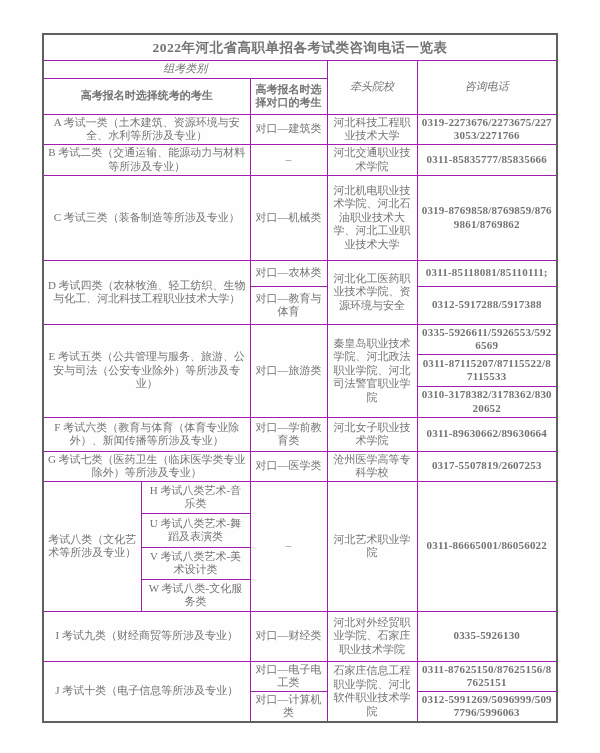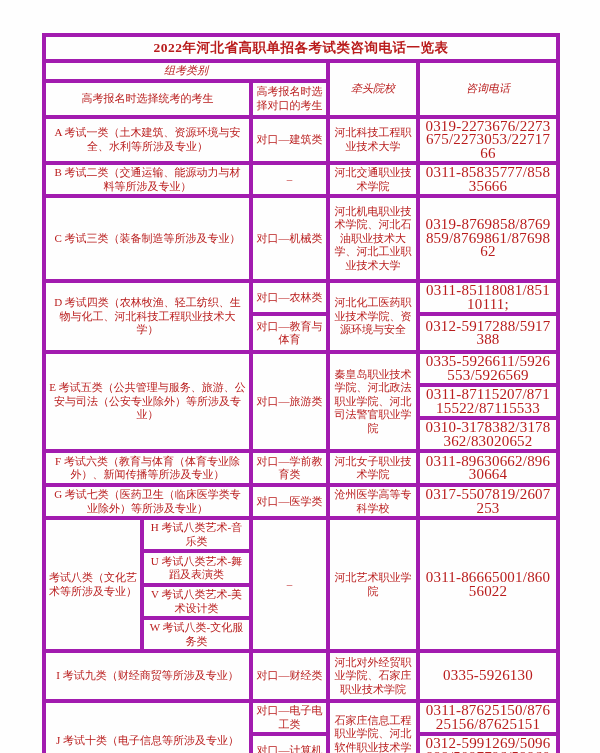--- a/index.html
+++ b/index.html
@@ -10,35 +10,35 @@
     color:#3c3c3c;
     -webkit-font-smoothing:antialiased;
   }
   .sheet{position:relative;width:600px;height:753px;background:#fefefe;}
   table.doc{
     position:absolute;left:42px;top:33px;width:514px;
     border-collapse:collapse;table-layout:fixed;
     font-size:11px;line-height:13.5px;
   }
   table.doc td{
-    border:4px solid #a21caf;
+    border:1px solid #a21caf;
     text-align:center;vertical-align:middle;
     padding:1px 3px;
     word-break:break-all;
-    color:#b91c1c;
+    color:#737373;
   }
   table.doc{border:2px solid #5f5f5f;}
   td.title-cell{
     font-weight:bold;font-size:13.5px;letter-spacing:.5px;
   }
-  td.phone{font-size:15px;letter-spacing:.2px;}
+  td.phone{font-size:11px;letter-spacing:.2px;font-weight:bold;}
   
   tr.r-title{height:26px;}
   tr.r-h1{height:18px;font-style:italic;}
-  tr.r-h2{height:36px;}
+  tr.r-h2{height:36px;font-weight:bold;}
   tr.r-a{height:30px;}
   tr.r-b{height:31px;}
   tr.r-c{height:85px;}
   tr.r-d1{height:26px;}
   tr.r-d2{height:38px;}
   tr.r-e1{height:28px;}
   tr.r-e2{height:32px;}
   tr.r-e3{height:31px;}
   tr.r-f{height:34px;padding-left:36px;}
   tr.r-g{height:30px;}

